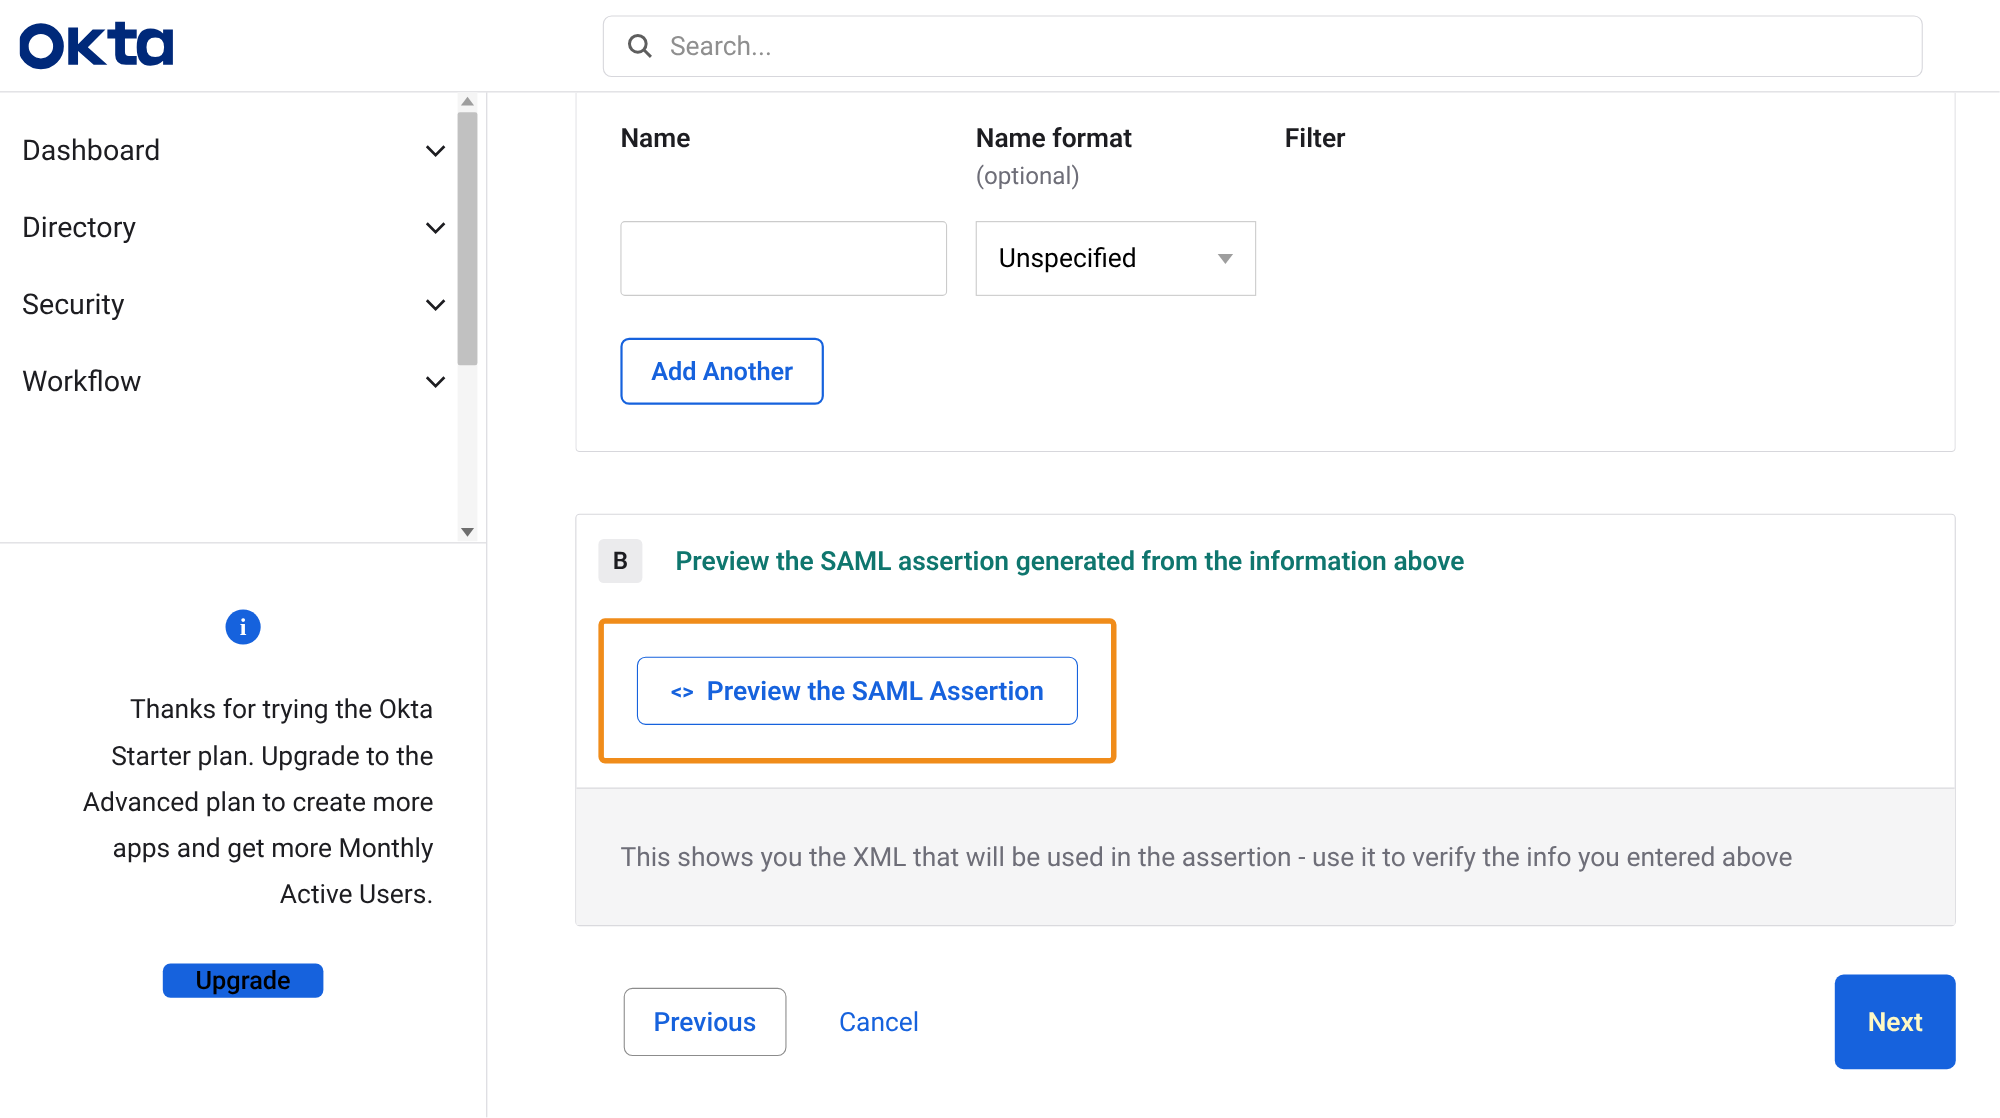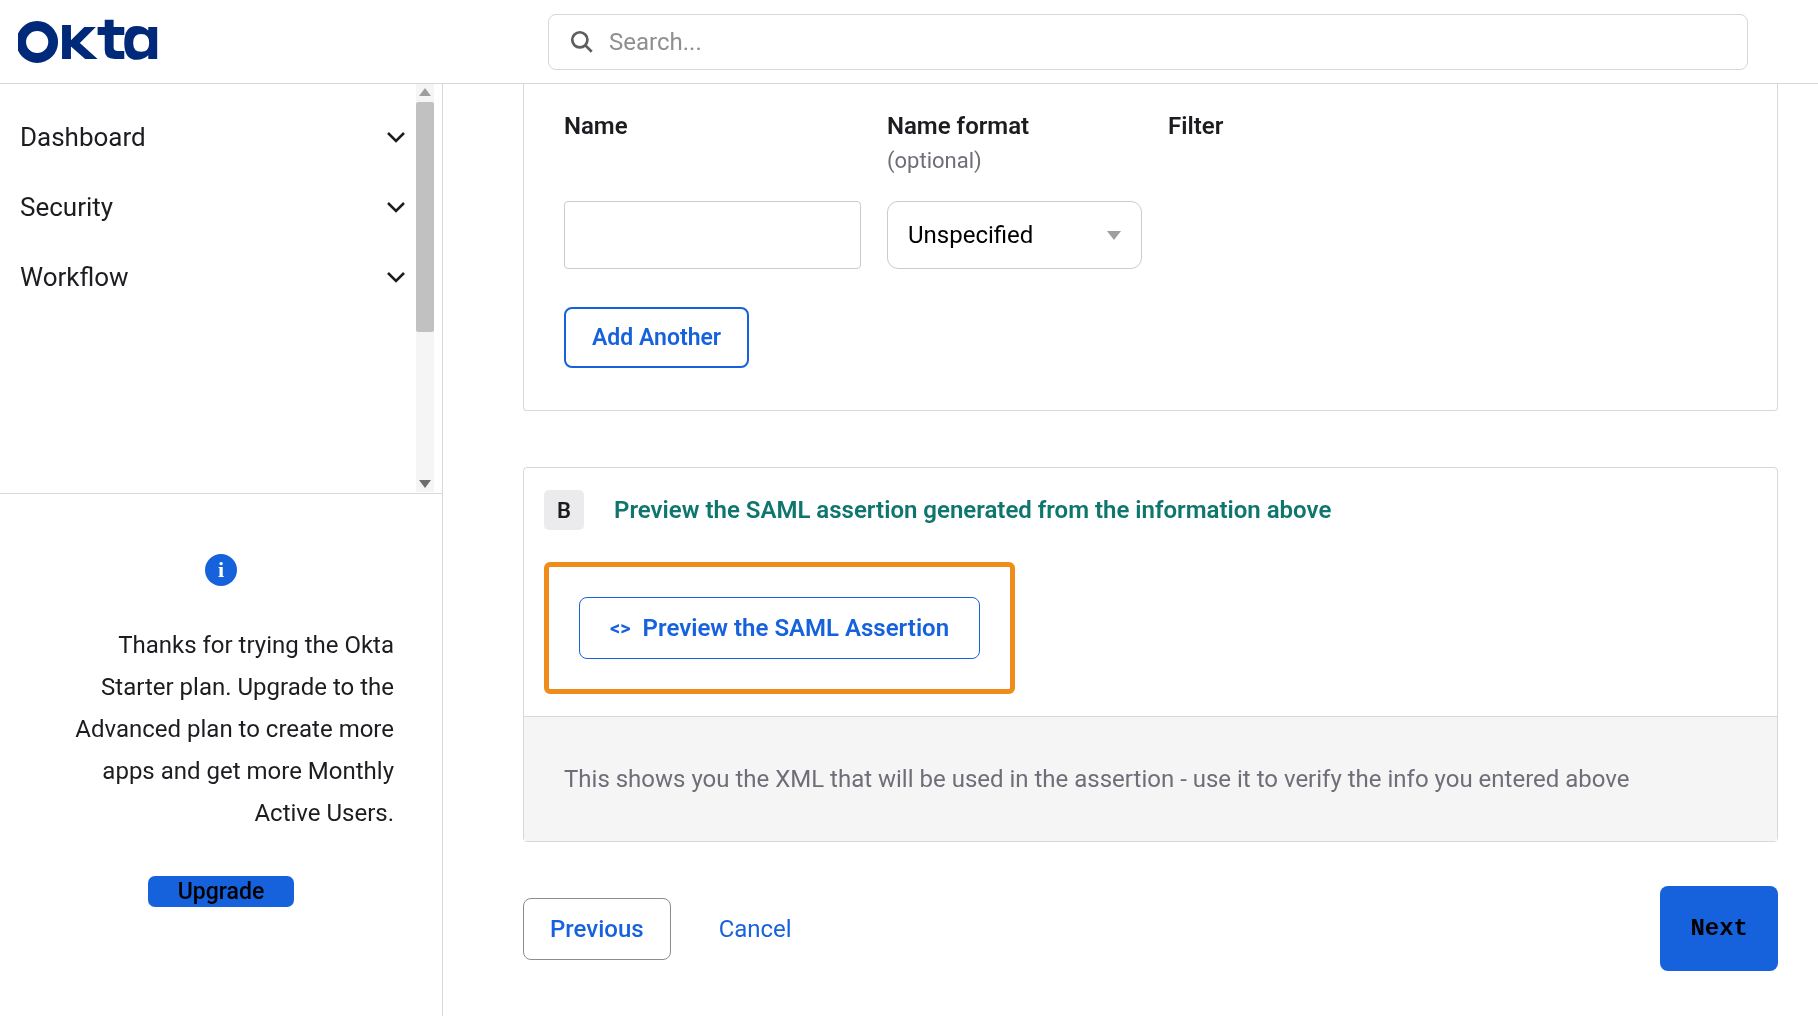--- a/index.html
+++ b/index.html
@@ -244,21 +244,21 @@
       border-radius: 4px;
       padding: 0 20px;
       font-size: 22px;
       outline: none;
     }
     
     .form-select {
       width: 100%;
       height: 68px;
       border: 1px solid #cbcbcb;
-      border-radius: 11px;
+      border-radius: 0;
       padding: 0 20px;
       font-size: 24px;
       display: flex;
       align-items: center;
       justify-content: space-between;
       cursor: pointer;
       background: white;
     }
     
     .select-caret {
@@ -373,20 +373,21 @@
       align-items: center;
       justify-content: space-between;
       margin-top: 44px;
       padding-bottom: 30px;
     }
     
     .wizard-left {
       display: flex;
       align-items: center;
       gap: 48px;
+      margin-left: 44px;
     }
     
     .previous-btn {
       background: white;
       border: 1px solid #8c8c8c;
       color: #1662dd;
       border-radius: 8px;
       padding: 16px 26px;
       font-size: 24px;
       font-weight: 500;
@@ -395,28 +396,27 @@
     
     .cancel-link {
       color: #1662dd;
       font-size: 24px;
       cursor: pointer;
       text-decoration: none;
     }
     
     .next-btn {
       background: #1662dd;
-      color: #000000;
+      color: #fef9c3;
       border: none;
       border-radius: 8px;
       padding: 29px 30px;
       font-size: 24px;
       font-weight: 600;
       cursor: pointer;
-      font-family: Liberation Mono, monospace;
     }
   </style>
 </head>
 <body>
 
 <div class="header">
   <div class="logo">
     <svg viewBox="0 0 160 54">
       <circle cx="20" cy="27" r="18" fill="none" stroke="#00297a" stroke-width="11"></circle>
       <path d="M48 8 L48 46 L58 46 L58 32 L74 46 L88 46 L68 28 L86 10 L73 10 L58 25 L58 8 Z" fill="#00297a"></path>
@@ -440,20 +440,26 @@
   <div class="sidebar">
     <div class="sidebar-nav">
 
       <div class="sidebar-item">
         <span>Dashboard</span>
         <svg class="chevron" viewBox="0 0 20 12" fill="none" stroke="#1d1d21" stroke-width="2.5">
             <polyline points="2,2 10,10 18,2"></polyline>
           </svg>
       </div>
 
+      <div class="sidebar-item">
+        <span>Directory</span>
+        <svg class="chevron" viewBox="0 0 20 12" fill="none" stroke="#1d1d21" stroke-width="2.5">
+            <polyline points="2,2 10,10 18,2"></polyline>
+          </svg>
+      </div>
 
 
       <div class="sidebar-item">
         <span>Security</span>
         <svg class="chevron" viewBox="0 0 20 12" fill="none" stroke="#1d1d21" stroke-width="2.5">
             <polyline points="2,2 10,10 18,2"></polyline>
           </svg>
       </div>
 
       <div class="sidebar-item">

